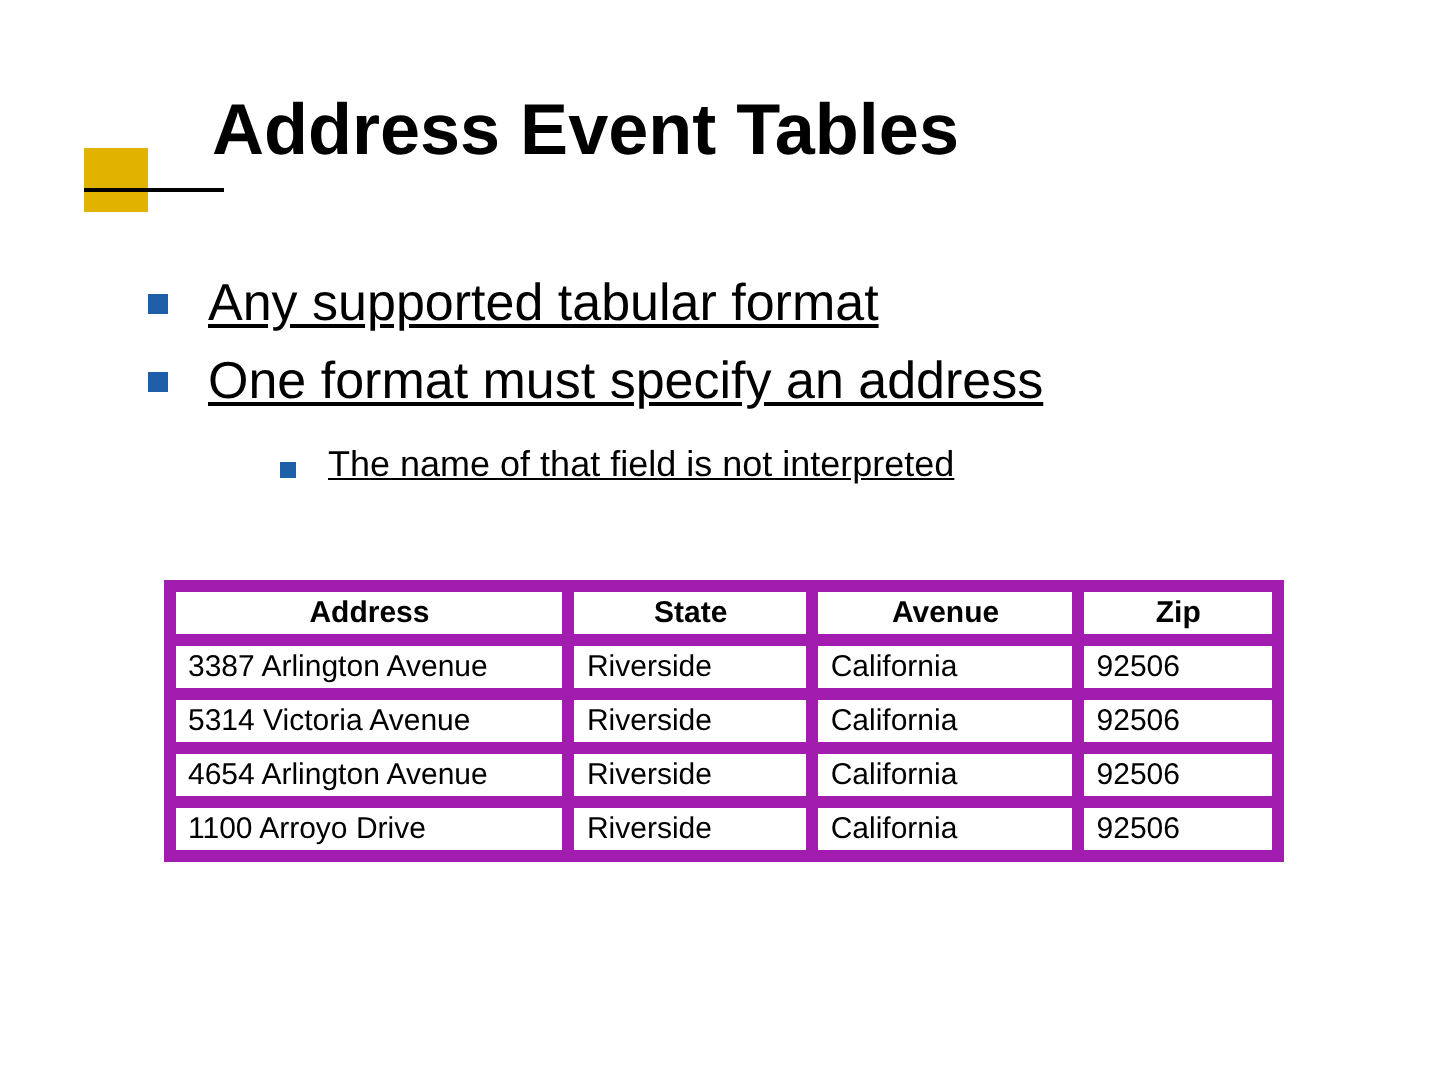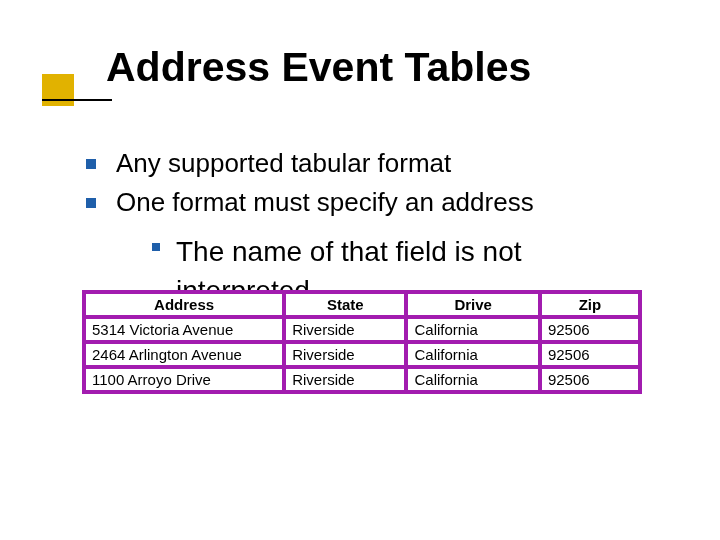--- a/index.html
+++ b/index.html
@@ -35,37 +35,38 @@
     position: absolute;
     bottom: -10px;
     left: -6px;
     width: 70px;
     height: 2px;
     background: #000;
   }
   .title {
     position: relative;
     font-weight: 700;
-    font-size: 41px;
+    font-size: 36px;
     margin: 0;
     padding-left: 58px;
     letter-spacing: 0px;
     white-space: nowrap;
   }
 
   .content {
     position: absolute;
     left: 70px;
     top: 130px;
     width: 600px;
   }
   ul.level1 {
     list-style: none;
-    margin: 16px;
+    margin: 4px;
     padding: 0;
+    text-decoration: underline;
   }
   ul.level1 > li {
     position: relative;
     padding-left: 30px;
     font-size: 26px;
     line-height: 1.35;
     margin-bottom: 4px;
   }
   ul.level1 > li::before {
     content: "";
@@ -77,21 +78,21 @@
     background: #1f5faa;
   }
   ul.level2 {
     list-style: none;
     margin: 12px 0 0 0;
     padding: 0;
   }
   ul.level2 > li {
     position: relative;
     padding-left: 60px;
-    font-size: 28px;
+    font-size: 18px;
     line-height: 1.4;
   }
   ul.level2 > li::before {
     content: "";
     position: absolute;
     left: 36px;
     top: 11px;
     width: 8px;
     height: 8px;
     background: #1f5faa;
@@ -103,21 +104,21 @@
     top: 290px;
     width: 560px;
   }
   table.addr {
     border-collapse: collapse;
     width: 100%;
     font-family: Arial, Helvetica, sans-serif;
     font-size: 15px;
   }
   table.addr th, table.addr td {
-    border: 4px solid #a21caf;
+    border: 6px solid #a21caf;
     background: #fff;
     padding: 2px 6px;
     text-align: left;
     white-space: nowrap;
   }
   table.addr th {
     font-weight: 700;
     text-align: center;
   }
   table.addr col.c-addr  { width: 36%; }
@@ -157,33 +158,39 @@
       <colgroup>
         <col class="c-addr">
           <col class="c-city">
           <col class="c-state">
           <col class="c-zip">
       </colgroup>
       <thead>
         <tr>
           <th>Address</th>
           <th>State</th>
-          <th>Drive</th>
+          <th>Avenue</th>
           <th>Zip</th>
         </tr>
       </thead>
       <tbody>
         <tr>
+          <td>3387 Arlington Avenue</td>
+          <td>Riverside</td>
+          <td>California</td>
+          <td>92506</td>
+        </tr>
+        <tr>
           <td>5314 Victoria Avenue</td>
           <td>Riverside</td>
           <td>California</td>
           <td>92506</td>
         </tr>
         <tr>
-          <td>2464 Arlington Avenue</td>
+          <td>4654 Arlington Avenue</td>
           <td>Riverside</td>
           <td>California</td>
           <td>92506</td>
         </tr>
         <tr>
           <td>1100 Arroyo Drive</td>
           <td>Riverside</td>
           <td>California</td>
           <td>92506</td>
         </tr>

